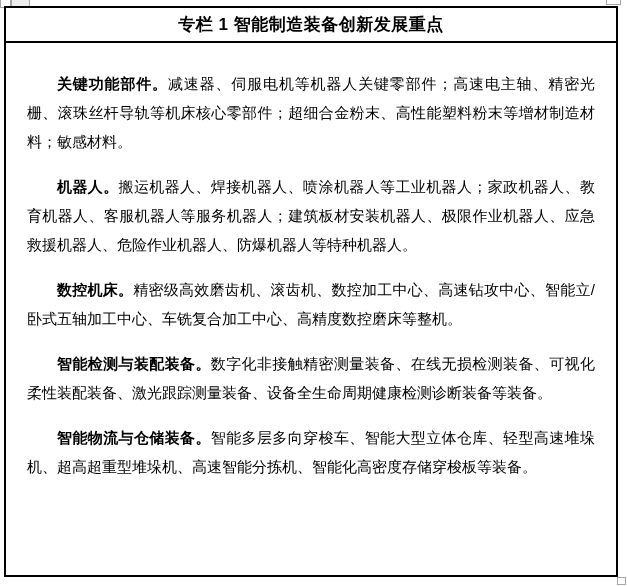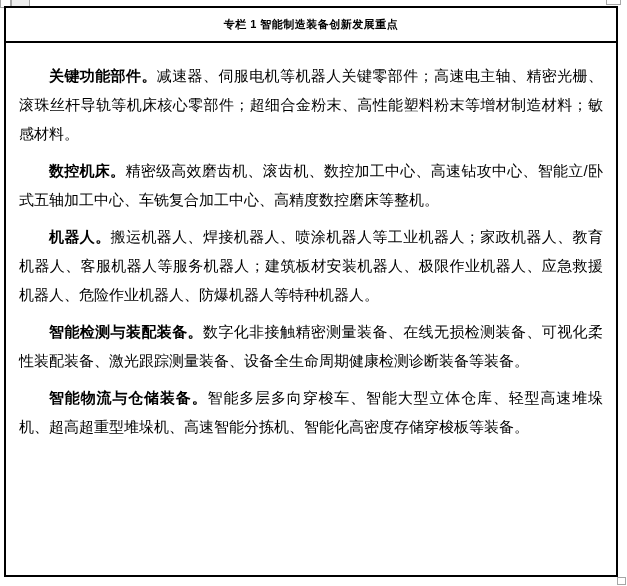--- a/index.html
+++ b/index.html
@@ -38,49 +38,49 @@
     box-sizing: border-box;
     background: #ffffff;
   }
   .panel-title {
     height: 35px;
     border-bottom: 2px solid #000000;
     box-sizing: border-box;
     display: flex;
     align-items: center;
     justify-content: center;
-    font-size: 11px;
+    font-size: 17px;
     font-weight: bold;
     letter-spacing: 0.5px;
   }
   .panel-body {
     padding: 10px 5px 0 5px;
     font-size: 15px;
     line-height: 29px;
     text-align: justify;
     overflow: hidden;
   }
   .para {
-    margin: 8px;
+    margin: 16px;
     text-indent: 2em;
   }
   .lead {
     font-weight: bold;
   }
 </style>
 </head>
 <body>
 
 <div class="handle handle-tl-1"></div>
 <div class="handle handle-tl-2"></div>
 <div class="handle handle-tr"></div>
 <div class="handle handle-br"></div>
 
 <div class="panel">
   <div class="panel-title">专栏 1 智能制造装备创新发展重点</div>
   <div class="panel-body">
     <p class="para"><span class="lead">关键功能部件。</span><span>减速器、伺服电机等机器人关键零部件；高速电主轴、精密光栅、滚珠丝杆导轨等机床核心零部件；超细合金粉末、高性能塑料粉末等增材制造材料；敏感材料。</span></p>
+    <p class="para"><span class="lead">机器人。</span><span>搬运机器人、焊接机器人、喷涂机器人等工业机器人；家政机器人、教育机器人、客服机器人等服务机器人；建筑板材安装机器人、极限作业机器人、应急救援机器人、危险作业机器人、防爆机器人等特种机器人。</span></p>
     <p class="para"><span class="lead">数控机床。</span><span>精密级高效磨齿机、滚齿机、数控加工中心、高速钻攻中心、智能立/卧式五轴加工中心、车铣复合加工中心、高精度数控磨床等整机。</span></p>
-    <p class="para"><span class="lead">机器人。</span><span>搬运机器人、焊接机器人、喷涂机器人等工业机器人；家政机器人、教育机器人、客服机器人等服务机器人；建筑板材安装机器人、极限作业机器人、应急救援机器人、危险作业机器人、防爆机器人等特种机器人。</span></p>
     <p class="para"><span class="lead">智能检测与装配装备。</span><span>数字化非接触精密测量装备、在线无损检测装备、可视化柔性装配装备、激光跟踪测量装备、设备全生命周期健康检测诊断装备等装备。</span></p>
     <p class="para"><span class="lead">智能物流与仓储装备。</span><span>智能多层多向穿梭车、智能大型立体仓库、轻型高速堆垛机、超高超重型堆垛机、高速智能分拣机、智能化高密度存储穿梭板等装备。</span></p>
   </div>
 </div>
 
 </body></html>

